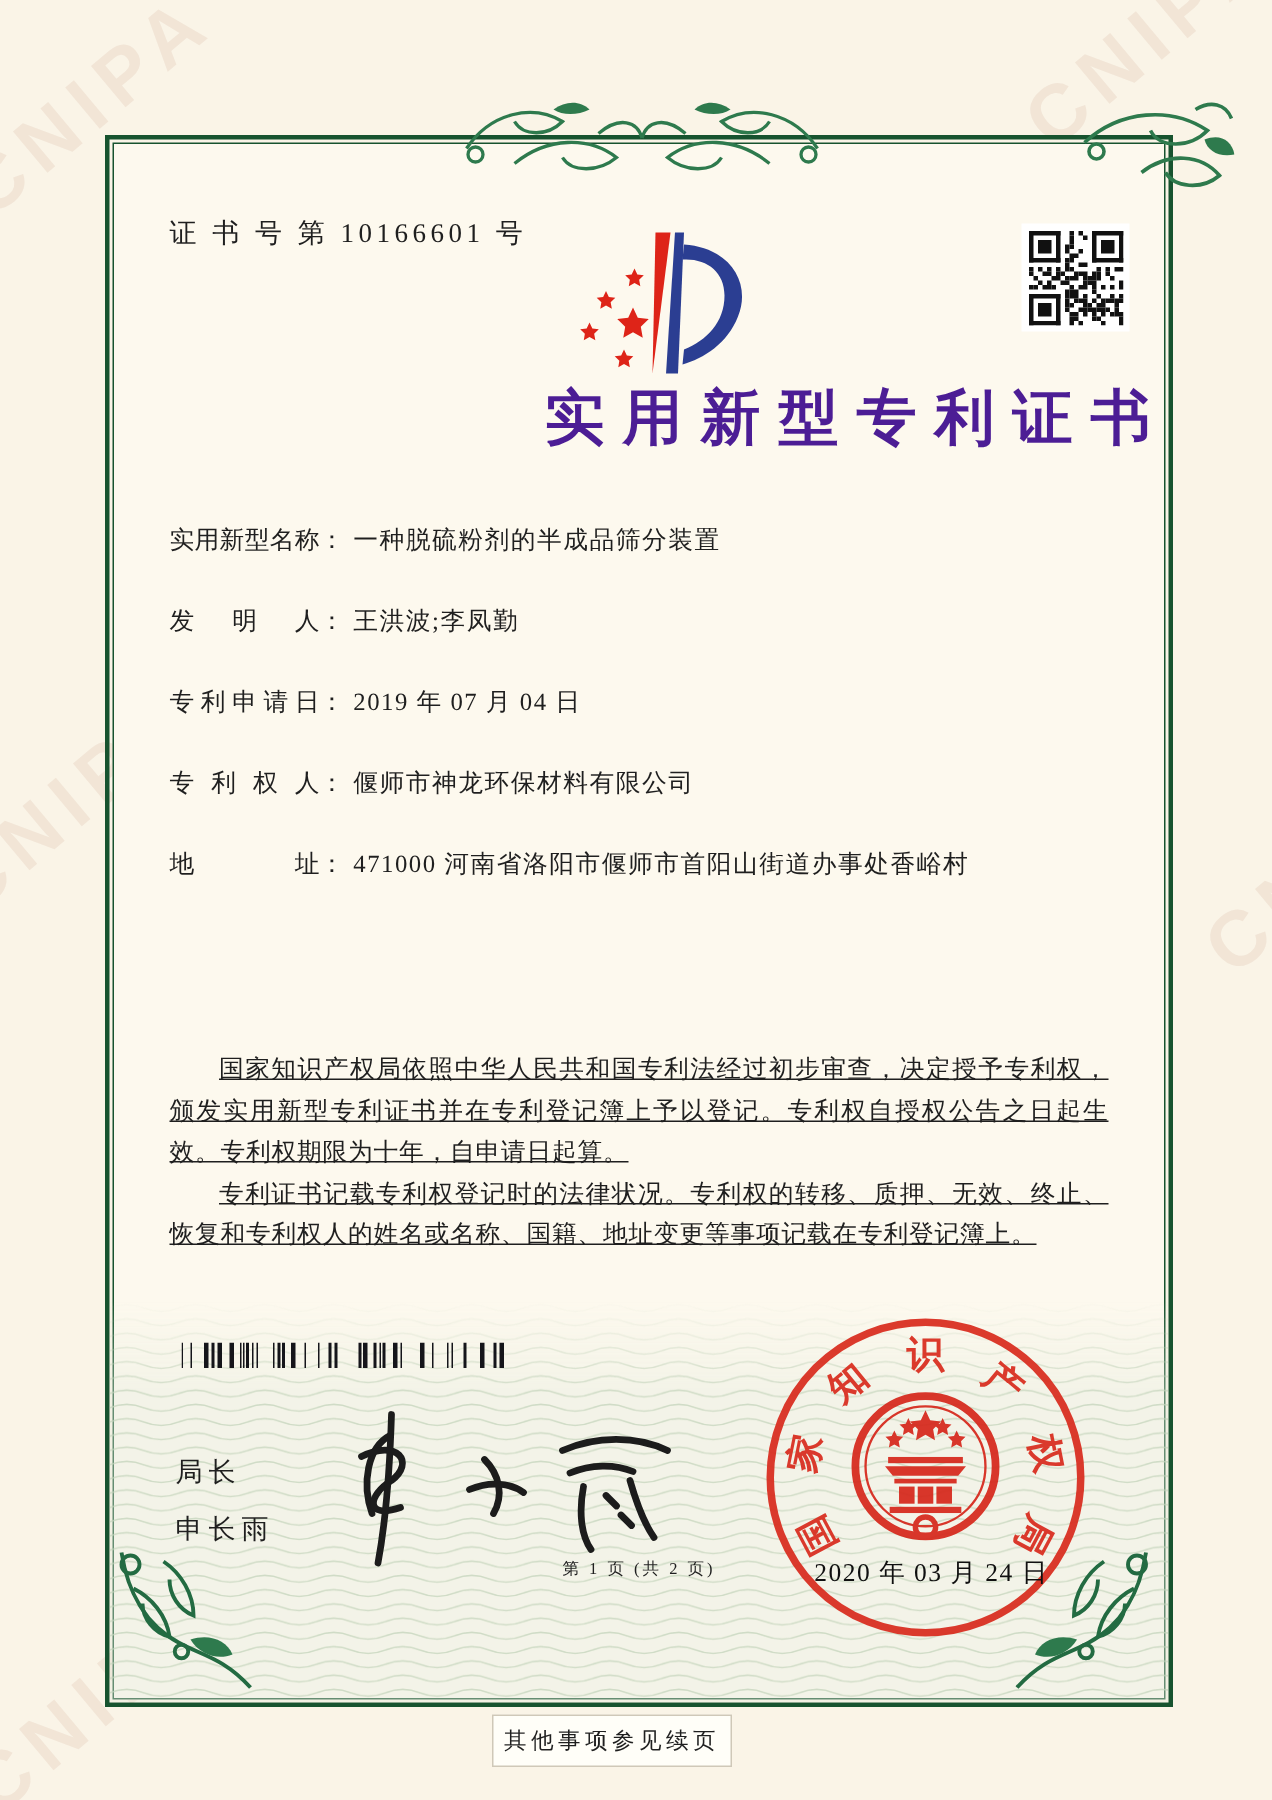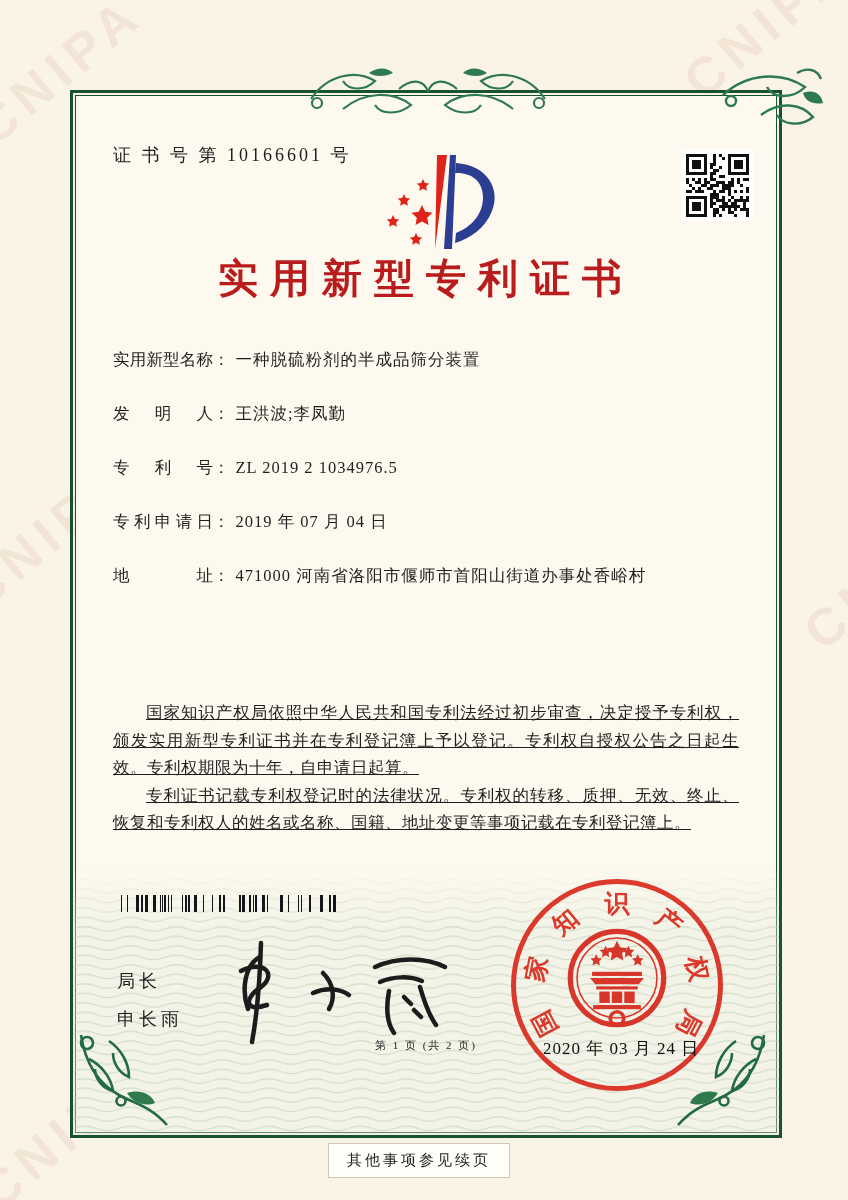--- a/index.html
+++ b/index.html
@@ -12,22 +12,22 @@
   .frame{position:absolute;left:70px;top:90px;width:706px;height:1042px;border:3px solid #17532f;}
   .frame-inner{position:absolute;inset:2px;border:1px solid #17532f;background:#fdf9ee;}
   .content{position:absolute;inset:0;}
   .waveband{position:absolute;left:0;right:0;bottom:0;height:268px;opacity:.85;
             -webkit-mask-image:linear-gradient(to bottom,transparent,black 22%);
             mask-image:linear-gradient(to bottom,transparent,black 22%);}
   .certno{position:absolute;left:40px;top:50px;font-size:18px;letter-spacing:3px;}
   .logo{position:absolute;left:286px;top:52px;}
   .qr{position:absolute;left:608px;top:56px;width:72px;height:72px;background:#fff;
       display:flex;align-items:center;justify-content:center;}
-  .title{position:absolute;left:0;right:0;top:158px;text-align:center;font-size:40px;
-         font-weight:bold;letter-spacing:12px;color:#b91c1c;}
+  .title{position:absolute;left:0;right:0;top:158px;text-align:right;font-size:40px;
+         font-weight:bold;letter-spacing:12px;color:#4c1d95;}
   .fields{position:absolute;left:40px;top:256px;right:32px;}
   .frow{position:relative;height:54px;font-size:16.5px;line-height:22px;}
   .f-label{display:inline-block;width:100px;text-align:justify;text-align-last:justify;}
   .f-colon{display:inline-block;}
   .f-value{margin-left:6px;letter-spacing:1px;}
   .grantno{position:absolute;left:318px;top:0;}
   .paras{position:absolute;left:40px;right:40px;top:606px;font-size:16.5px;line-height:27.5px;
          letter-spacing:0.5px;text-align:justify;}
   .paras p{margin:0;text-indent:2em;text-decoration:underline;}
   .barcode{position:absolute;left:48px;top:802px;}
@@ -37,21 +37,21 @@
   .seal{position:absolute;left:438px;top:786px;width:212px;height:212px;border:5px solid #d92c1e;
         border-radius:50%;box-sizing:border-box;opacity:.93;}
   .seal-ch{position:absolute;left:50%;top:50%;font-size:25px;font-weight:bold;color:#d92c1e;
            font-family:"Liberation Serif","DejaVu Serif",serif;}
   .emblem{position:absolute;left:50%;top:47%;transform:translate(-50%,-50%);}
   .sealdate{position:absolute;left:428px;top:944px;width:240px;text-align:center;
             font-size:17px;letter-spacing:1px;color:#101010;}
   .pageinfo{position:absolute;left:0;right:0;top:945px;text-align:center;font-size:11px;
             letter-spacing:2px;}
   .footnote{position:absolute;left:328px;top:1143px;background:#fffef8;border:1px solid #cfc8b8;
-            padding:7px 18px;font-size:15px;letter-spacing:3px;}
+            padding:7px 7px;font-size:15px;letter-spacing:3px;}
   .orn{position:absolute;pointer-events:none;}
 </style>
 </head>
 <body>
 
 <div class="page">
 
   <div class="wm" style="left:-40px;top:40px;">CNIPA</div>
   <div class="wm" style="left:668px;top:-6px;">CNIPA</div>
   <div class="wm gray" style="left:492px;top:348px;">CNIPA</div>
@@ -241,24 +241,24 @@
       <div class="title">实用新型专利证书</div>
 
       <div class="fields">
         <div class="frow">
           <span class="f-label">实用新型名称</span><span class="f-colon">：</span><span class="f-value">一种脱硫粉剂的半成品筛分装置</span>
         </div>
         <div class="frow">
           <span class="f-label">发明人</span><span class="f-colon">：</span><span class="f-value">王洪波;李凤勤</span>
         </div>
         <div class="frow">
-          <span class="f-label">专利号</span><span class="f-colon">：</span><span class="f-value">ZL 2019 2 1034976.5</span>
+          <span class="f-label">专利申请日</span><span class="f-colon">：</span><span class="f-value">2019 年 07 月 04 日</span>
         </div>
         <div class="frow">
-          <span class="f-label">专利申请日</span><span class="f-colon">：</span><span class="f-value">2019 年 07 月 04 日</span>
+          <span class="f-label">专利权人</span><span class="f-colon">：</span><span class="f-value">偃师市神龙环保材料有限公司</span>
         </div>
         <div class="frow">
           <span class="f-label">地址</span><span class="f-colon">：</span><span class="f-value">471000 河南省洛阳市偃师市首阳山街道办事处香峪村</span>
         </div>
       </div>
 
       <div class="paras">
         <p>国家知识产权局依照中华人民共和国专利法经过初步审查，决定授予专利权，颁发实用新型专利证书并在专利登记簿上予以登记。专利权自授权公告之日起生效。专利权期限为十年，自申请日起算。</p>
         <p>专利证书记载专利权登记时的法律状况。专利权的转移、质押、无效、终止、恢复和专利权人的姓名或名称、国籍、地址变更等事项记载在专利登记簿上。</p>
       </div>

